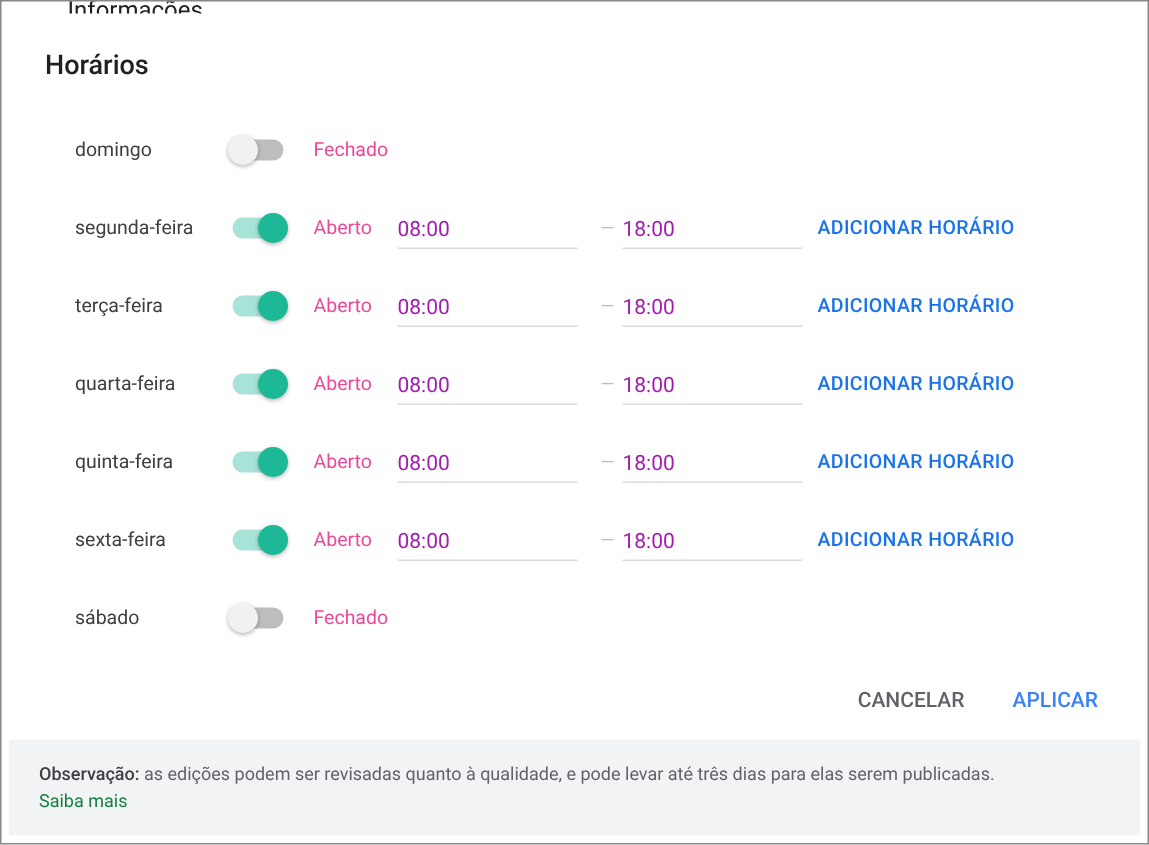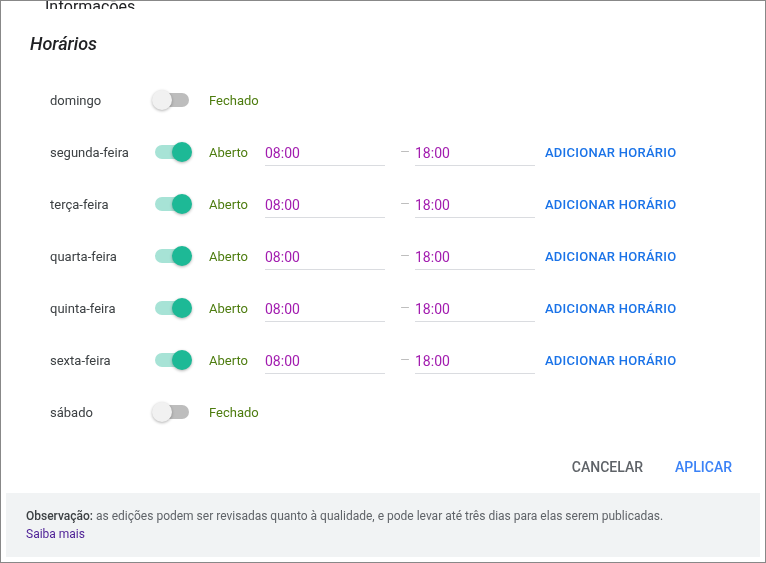--- a/index.html
+++ b/index.html
@@ -28,21 +28,20 @@
     bottom: 5px;
     background: #fff;
     display: flex;
     flex-direction: column;
   }
   .dialog-title {
     font-size: 18px;
     font-weight: 500;
     color: #202124;
     padding: 24px 24px 8px 24px;
-    font-style: italic;
   }
   .days {
     padding: 12px 24px 0 24px;
     flex: 1;
   }
   .day-row {
     display: grid;
     grid-template-columns: 105px 50px 60px 130px 20px 130px 1fr;
     align-items: center;
     height: 52px;
@@ -65,21 +64,21 @@
   .toggle-knob {
     position: absolute;
     top: -3px;
     width: 20px;
     height: 20px;
     border-radius: 50%;
     box-shadow: 0 1px 3px rgba(0,0,0,0.3);
   }
   .toggle-off .toggle-knob { left: -3px; background: #f1f1f1; }
   .toggle-on  .toggle-knob { left: 17px; background: #1db996; }
-  .status { padding-left: 4px; color: #4d7c0f; font-size: 13px;}
+  .status { padding-left: 4px; color: #ec4899; font-size: 13px;}
   .time-input {
     border: none;
     border-bottom: 1px solid #dadce0;
     font-size: 14px;
     color: #a21caf;
     padding: 6px 0 4px 0;
     width: 120px;
     outline: none;
     background: transparent;
     font-family: inherit;
@@ -106,21 +105,21 @@
   .btn-cancel { color: #5f6368; cursor: pointer; }
   .btn-apply  { color: #3b82f6; cursor: pointer; }
   .footer {
     background: #f1f3f4;
     padding: 14px 20px 14px 20px;
     font-size: 12px;
     color: #5f6368;
     line-height: 1.5;
   }
   .footer b { color: #3c4043; font-weight: 500; margin-top: 46px; }
-  .learn-more { color: #4c1d95; cursor: pointer; }
+  .learn-more { color: #15803d; cursor: pointer; }
 </style>
 </head>
 <body>
 
 <div class="behind-text">Informações</div>
 
 <div class="dialog">
   <div class="dialog-title">Horários</div>
 
   <div class="days" id="days">

